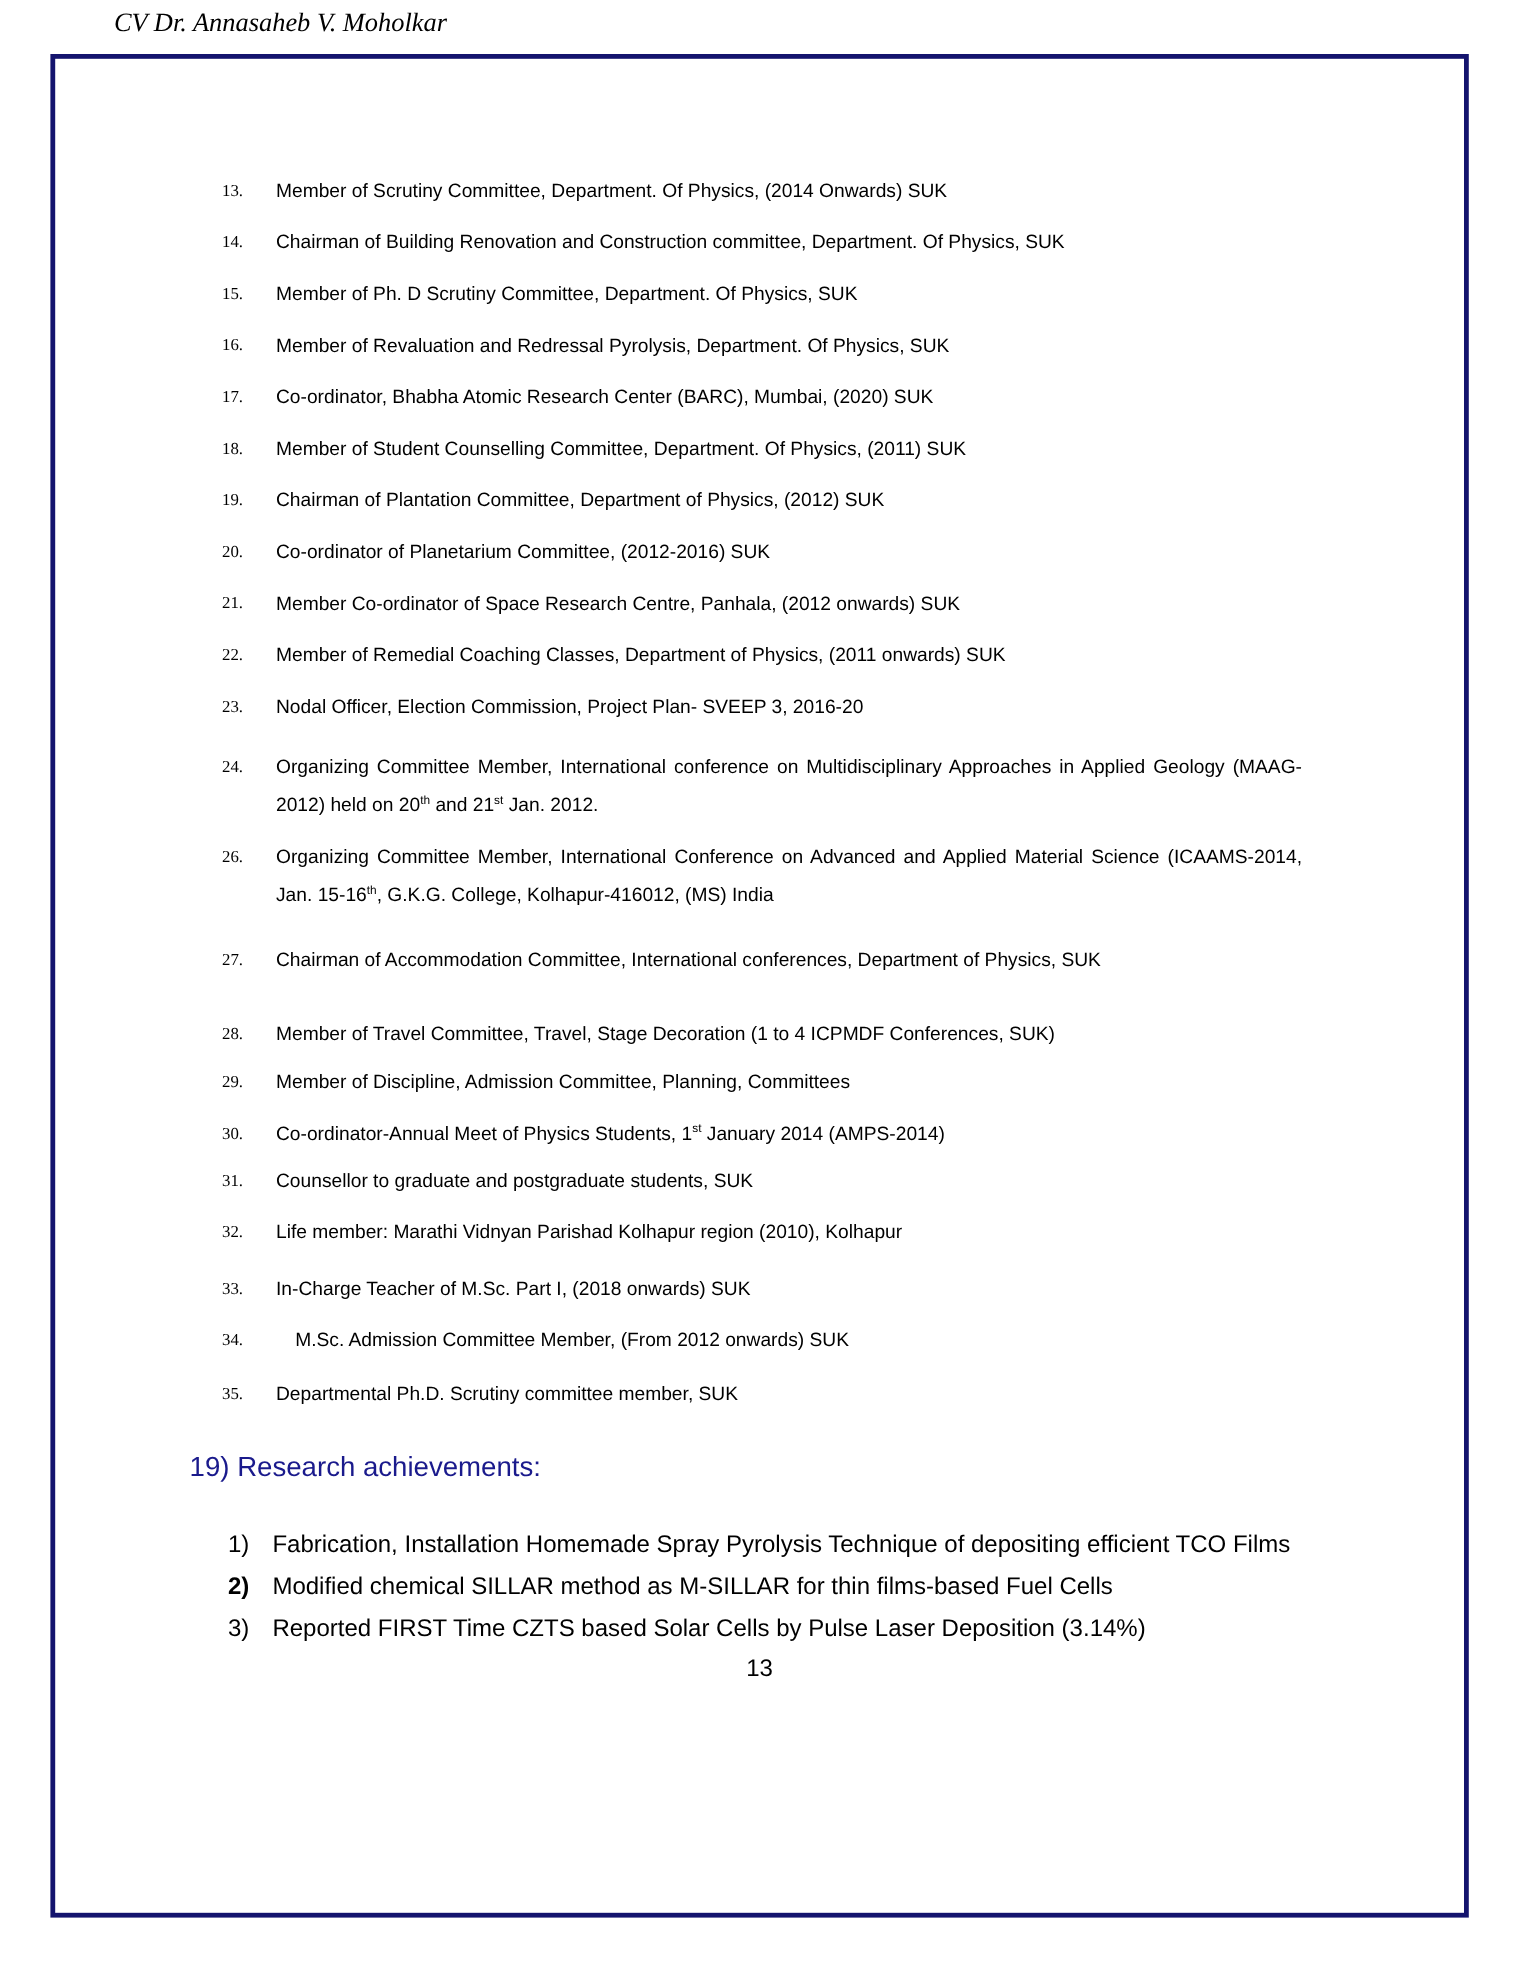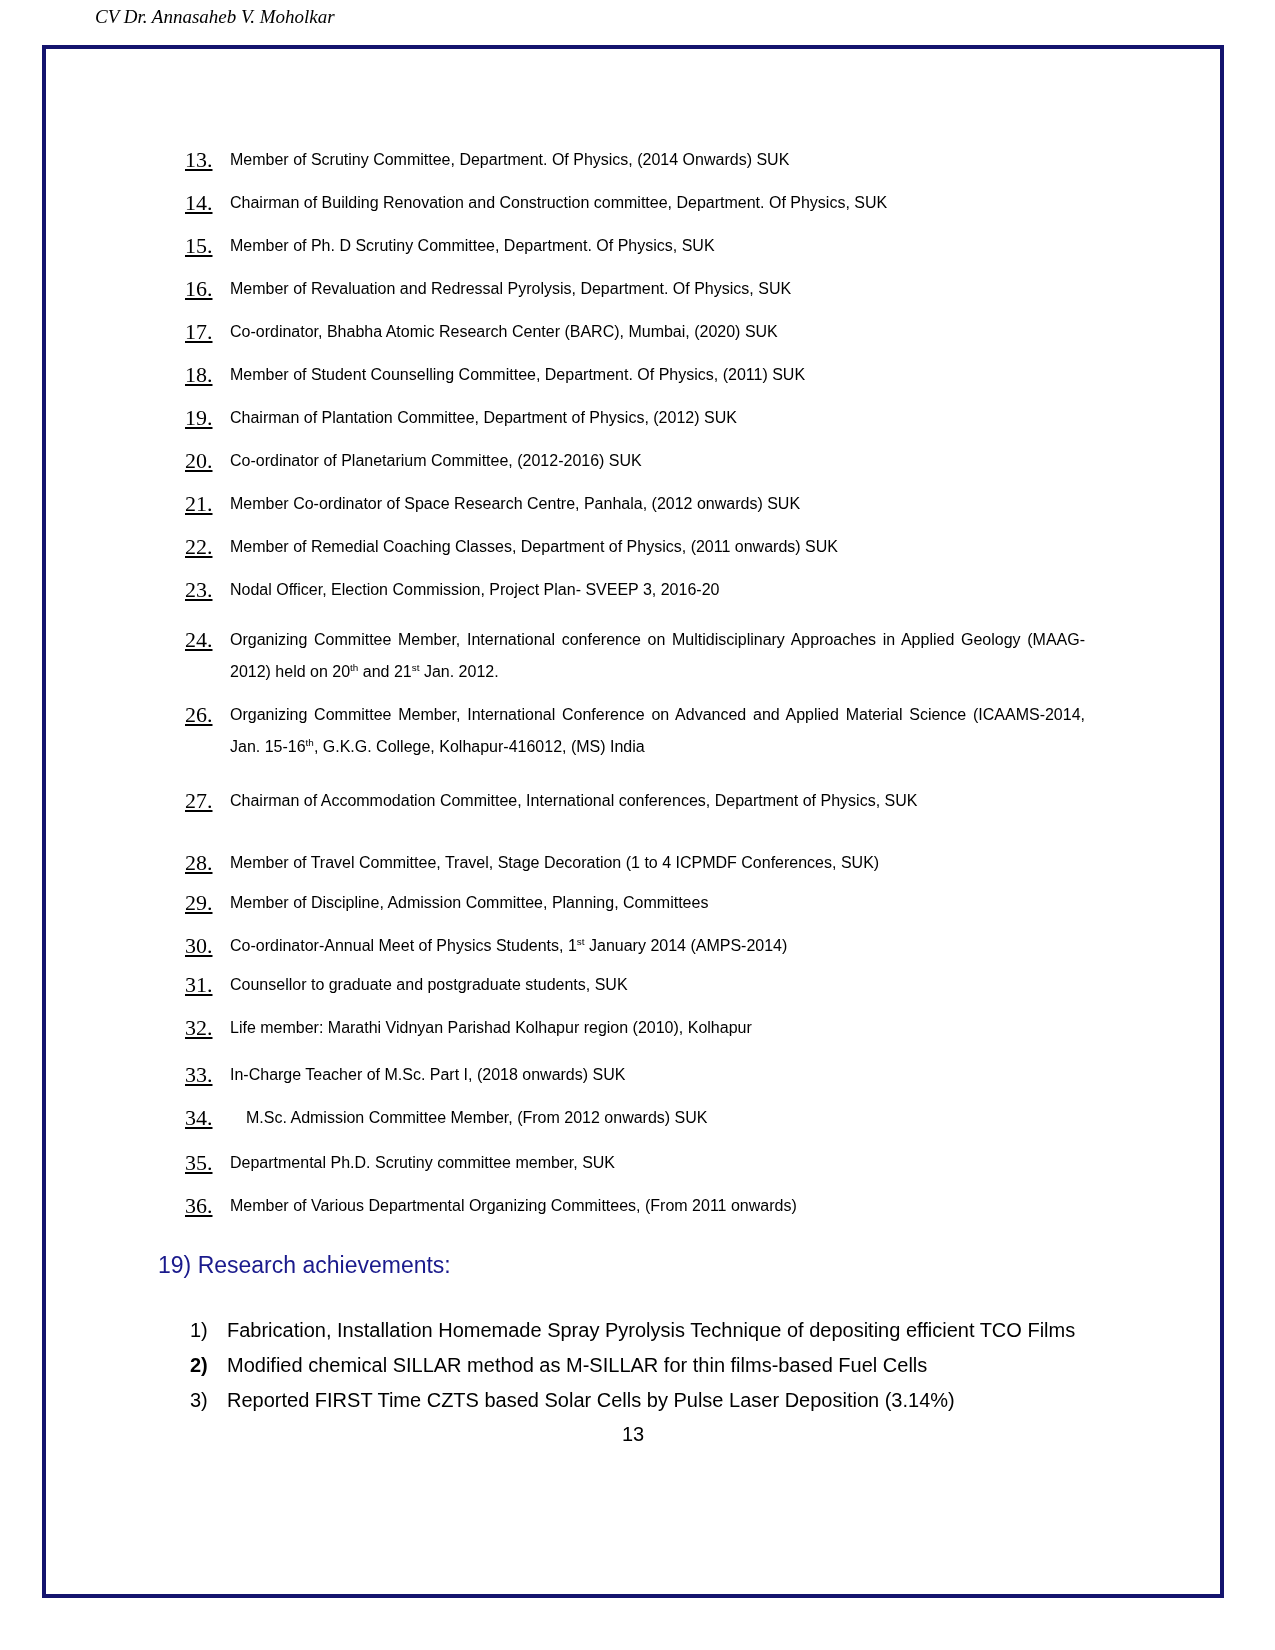--- a/index.html
+++ b/index.html
@@ -14,21 +14,21 @@
     font-family: "Liberation Sans", sans-serif;
     color: #000000;
     overflow: hidden;
   }
   .cv-header {
     position: absolute;
     left: 95px;
     top: 6px;
     font-family: "Liberation Serif", serif;
     font-style: italic;
-    font-size: 19px;
+    font-size: 22px;
     color: #000000;
     white-space: nowrap;
   }
   .border-box {
     position: absolute;
     left: 42px;
     top: 45px;
     width: 1182px;
     height: 1553px;
     border: 4px solid var(--border-color, #14146e);
@@ -41,22 +41,21 @@
   }
   .c-row {
     display: flex;
     align-items: flex-start;
     margin-bottom: 11px;
     line-height: 32px;
   }
   .c-row .num {
     flex: 0 0 45px;
     font-family: "Liberation Serif", serif;
-    font-size: 22px;
-    text-decoration: underline;
+    font-size: 14px;
   }
   .c-row .txt {
     flex: 1 1 auto;
     font-size: 16px;
   }
   
   .c-row:nth-child(11) { margin-bottom: 18px; } 
   .c-row:nth-child(13) { margin-bottom: 22px; } 
   .c-row:nth-child(14) { margin-bottom: 30px; } 
   .c-row:nth-child(15) { margin-bottom: 8px; } 
@@ -187,24 +186,20 @@
         <span class="txt">In-Charge Teacher of M.Sc. Part I, (2018 onwards) SUK</span>
       </div>
       <div class="c-row">
         <span class="num">34.</span>
         <span class="txt">M.Sc. Admission Committee Member, (From 2012 onwards) SUK</span>
       </div>
       <div class="c-row">
         <span class="num">35.</span>
         <span class="txt">Departmental Ph.D. Scrutiny committee member, SUK</span>
       </div>
-      <div class="c-row">
-        <span class="num">36.</span>
-        <span class="txt">Member of Various Departmental Organizing Committees, (From 2011 onwards)</span>
-      </div>
     </div>
 
   <h2 class="section-heading">19) Research achievements:</h2>
 
   <div class="a-list">
       <div class="a-row">
         <span class="num">1)</span>
         <span class="txt">Fabrication, Installation Homemade Spray Pyrolysis Technique of depositing efficient TCO Films</span>
       </div>
       <div class="a-row">

